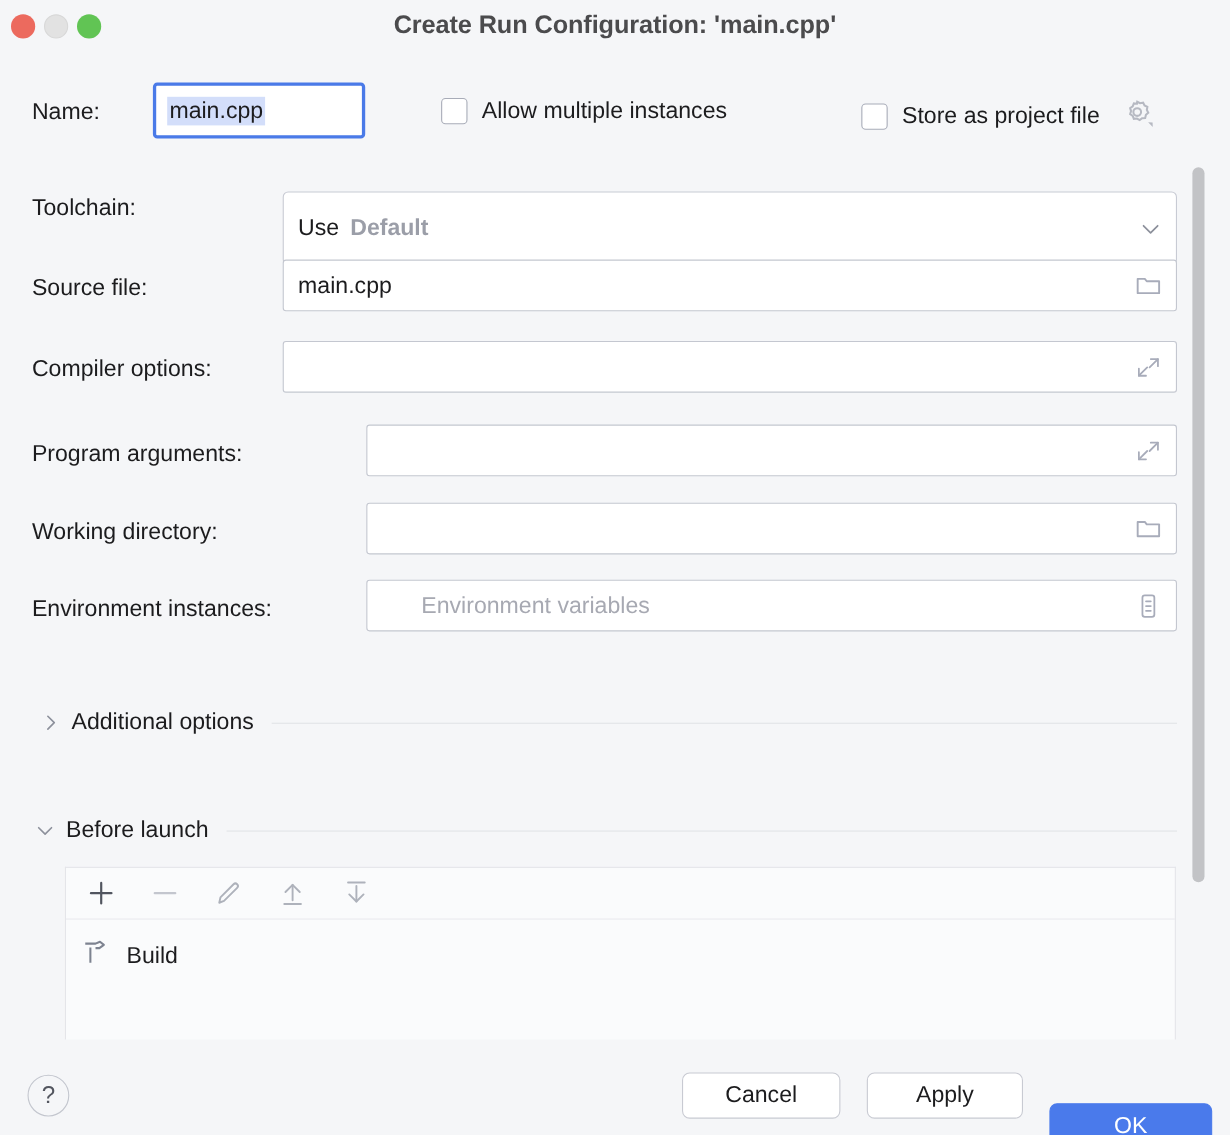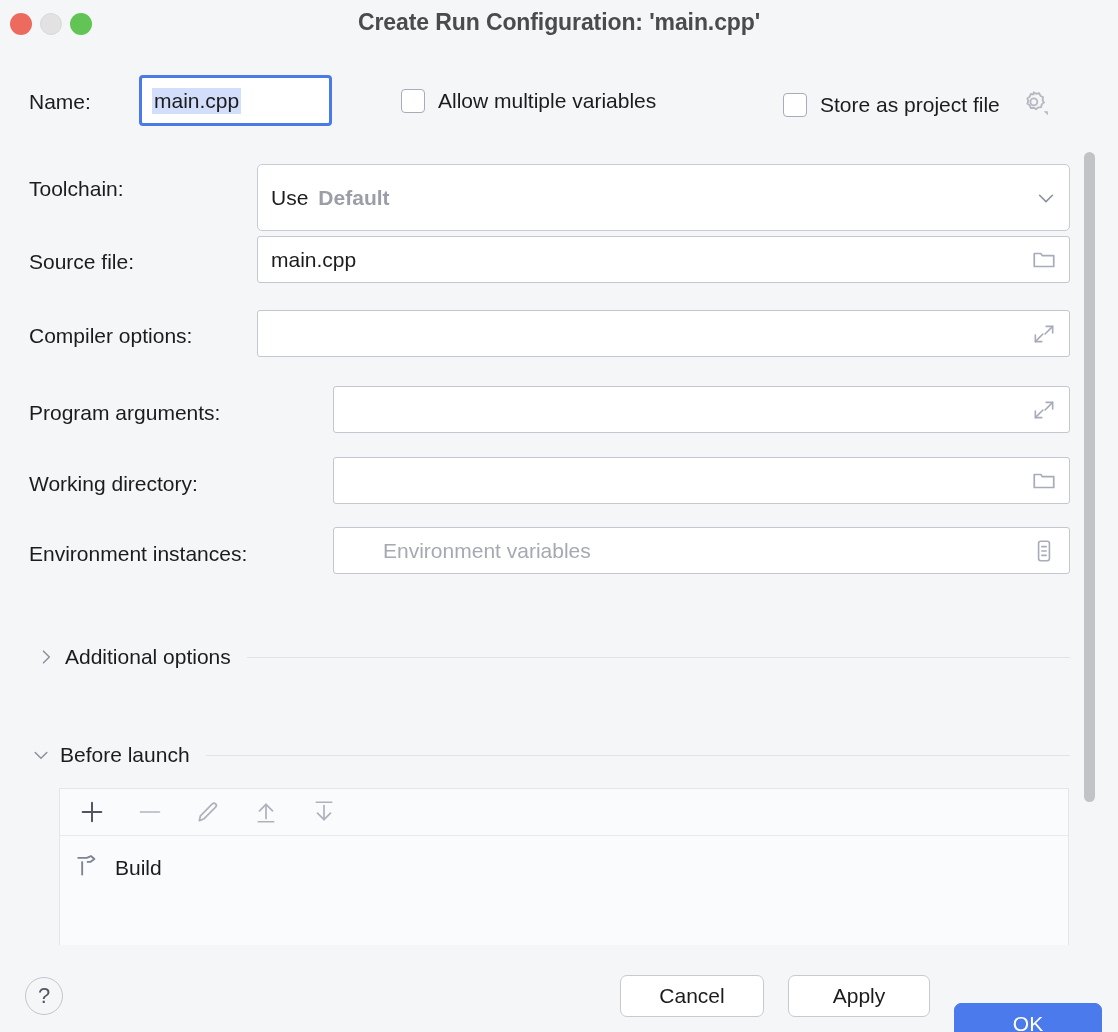--- a/index.html
+++ b/index.html
@@ -166,41 +166,41 @@
   </div>
 
   <div class="name-row">
     <div class="lbl name-label">Name:</div>
     <div class="name-input">
       <span class="name-value">main.cpp</span>
     </div>
 
     <div class="cb-row cb-allow">
       <div class="checkbox"></div>
-      <span class="cb-text">Allow multiple variables</span>
+      <span class="cb-text">Allow multiple instances</span>
     </div>
 
     <div class="cb-row cb-store">
       <div class="checkbox"></div>
       <span class="cb-text">Store as project file</span>
       <span class="gear-icon">
         <svg width="28" height="28" viewBox="0 0 24 24" fill="none" stroke="#b6b9c2" stroke-width="1.6">
           <circle cx="11" cy="11" r="3"></circle>
           <path d="M11 3 l2.2 1.1 2.4 -0.4 1.1 2.2 2.2 1.1 -0.4 2.4 1.1 2.2 -1.8 1.6 -0.6 2.4 -2.4 0.2 -1.9 1.5 -2.1 -1.2 -2.4 0.2 -0.9 -2.3 -2 -1.4 0.7 -2.3 -0.7 -2.3 2 -1.4 0.9 -2.3 2.4 0.2z"></path>
           <path d="M19.5 19 l3.6 3.6 -0.1 -3.5 -3.5 -0.1z" fill="#b6b9c2" stroke="none"></path>
         </svg>
       </span>
     </div>
   </div>
 
   <div class="scrollarea">
 
     <div class="field-row" style="top:22px;">
       <div class="field-label" style="left:29px; top:15px;">Toolchain:</div>
-      <div class="field-box combo" style="left:257px; top:2px; width:813px; height:67px;">
+      <div class="field-box combo" style="left:257px; top:12px; width:813px; height:67px;">
         <span class="field-text">Use</span>
         <span class="field-text muted" style="margin-left:10px;font-weight:bold;">Default</span>
         <span class="field-icon">
           <svg width="22" height="22" viewBox="0 0 24 24" fill="none" stroke="#8d919c" stroke-width="1.7" stroke-linecap="round" stroke-linejoin="round">
               <polyline points="5,9 12,16 19,9"></polyline>
             </svg>
         </span>
       </div>
     </div>
 

